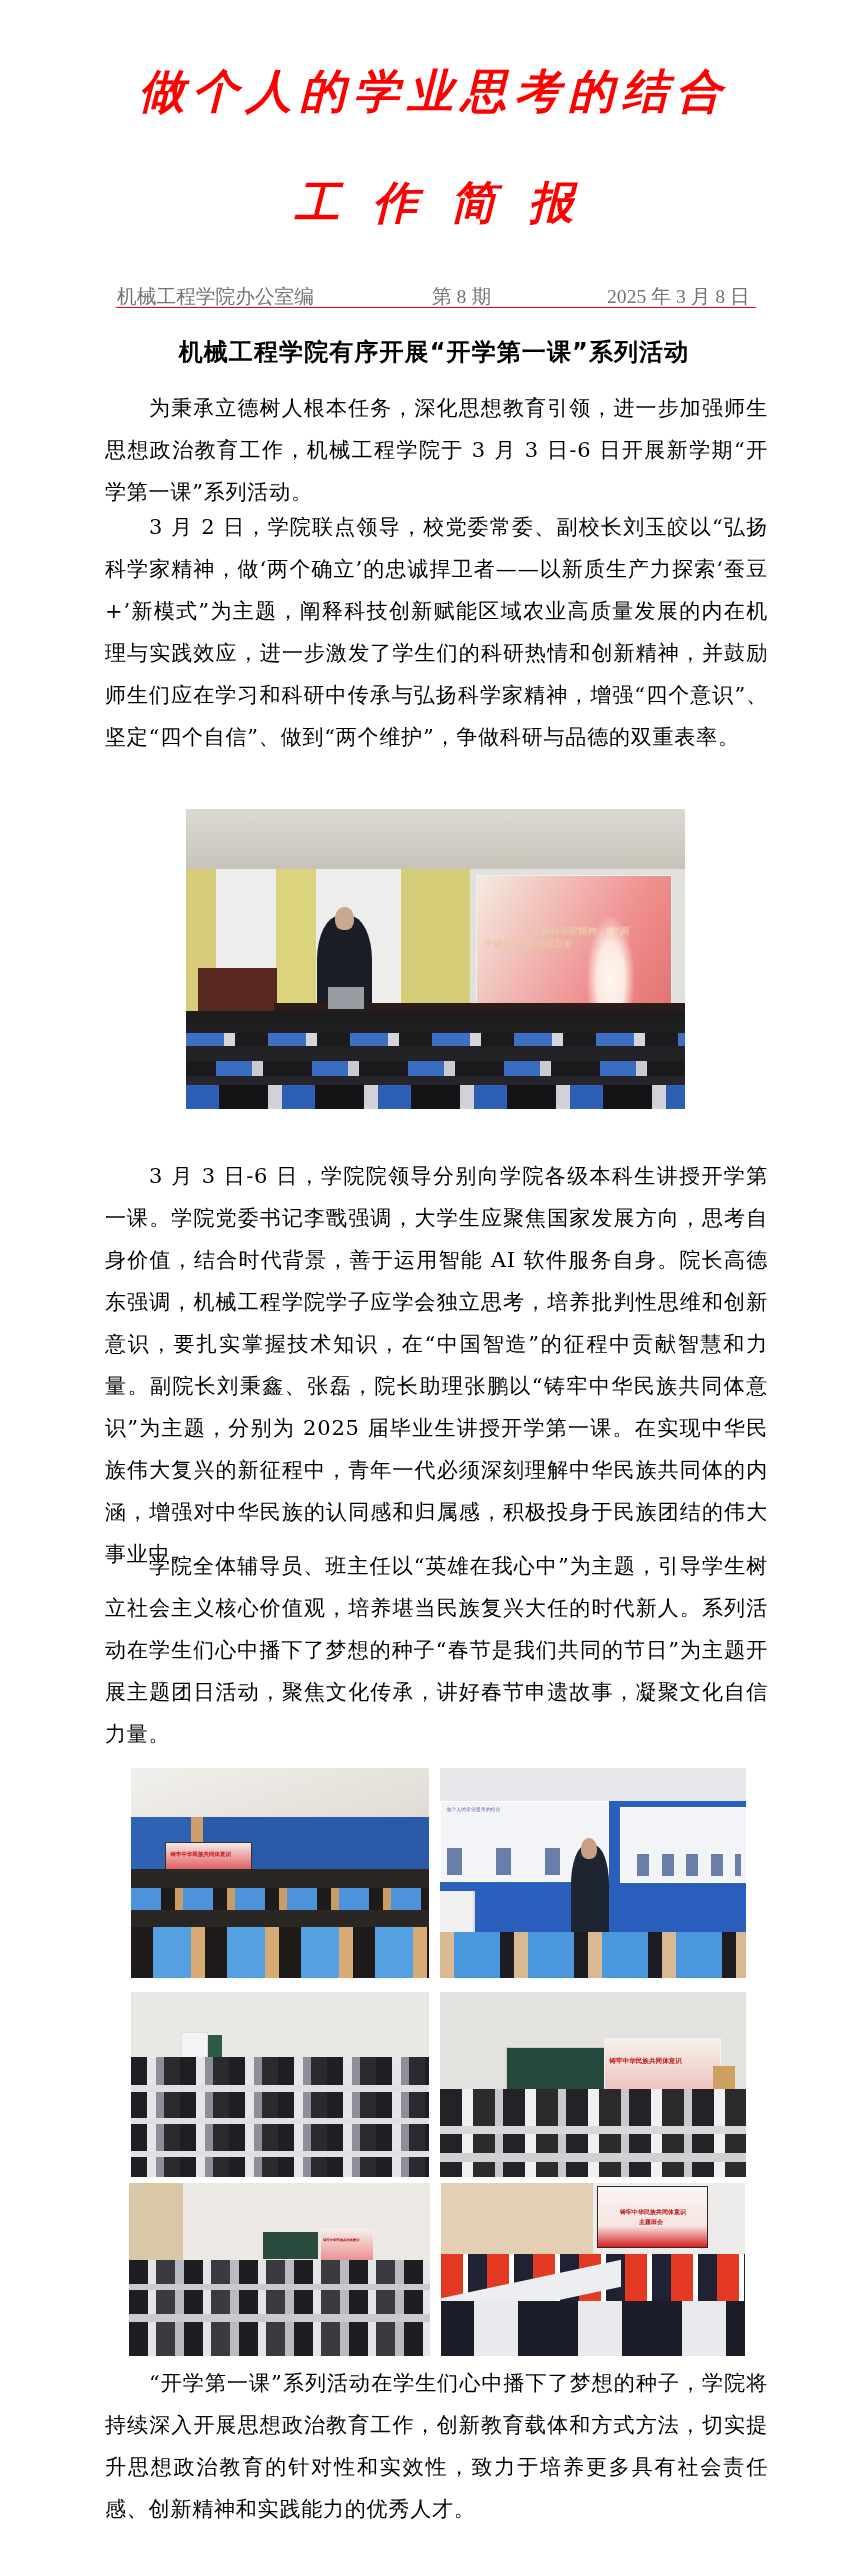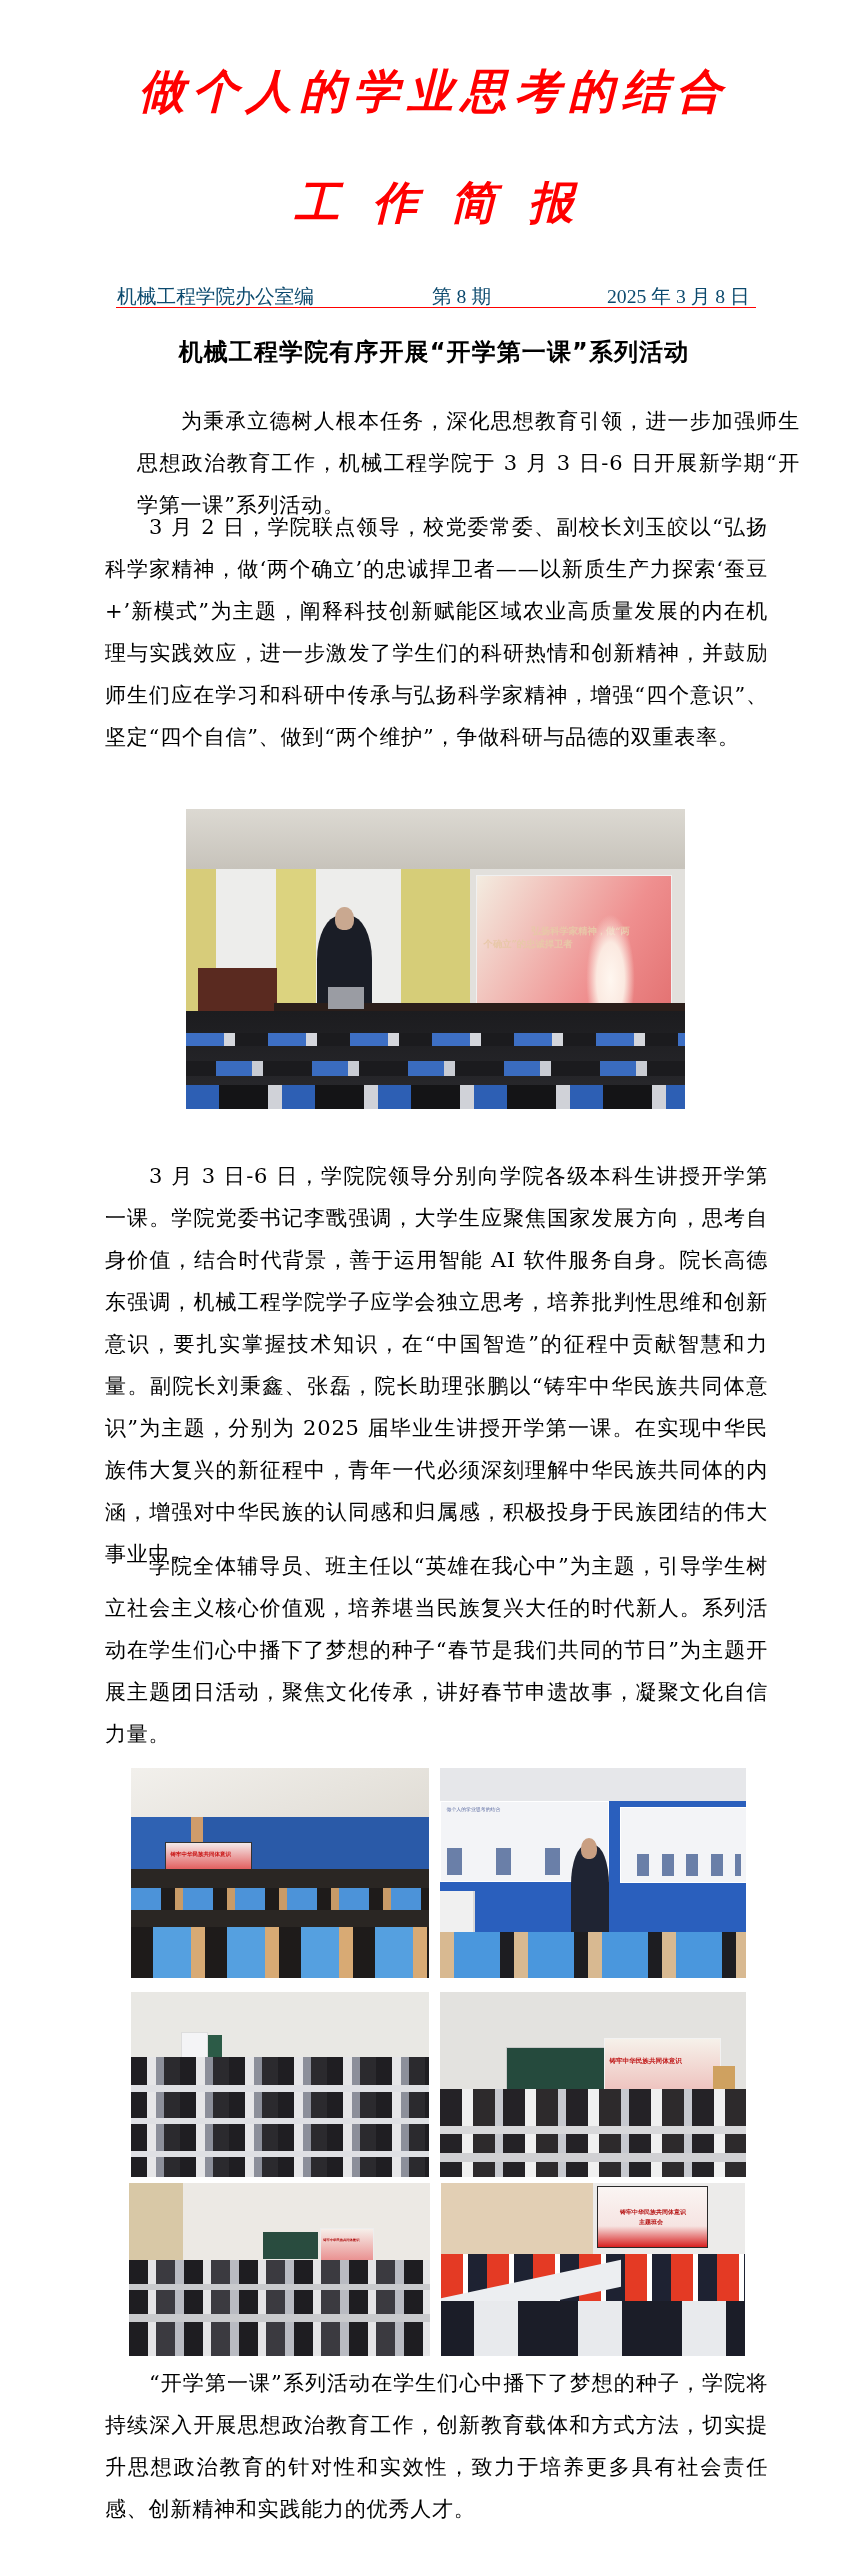--- a/index.html
+++ b/index.html
@@ -42,21 +42,21 @@
       box-sizing: border-box;
     }
 
     
     .issue-line {
       left: 116px;
       top: 285px;
       width: 640px;
       height: 22px;
       border-bottom: 1.6px solid #ff0000;
-      color: #0c4a6e;
+      color: #737373;
       font-family: "Liberation Serif", "DejaVu Serif", serif;
       font-size: 19.7px;
       line-height: 22px;
       white-space: nowrap;
     }
     .issue-line span { position: absolute; top: 0; }
     .issue-editor { left: 1.1px; }
     .issue-number { left: 316px; }
     .issue-date { left: 491px; }
 
@@ -78,21 +78,21 @@
       left: 105px;
       width: 663px;
       font-family: "DejaVu Serif", "Liberation Serif", serif;
       font-size: 21px;
       line-height: 42px;
       text-indent: 44px;
       text-align: justify;
       letter-spacing: 0.8px;
       margin: 0;
     }
-    .p1 { top: 400px; margin-left: 32px; }
+    .p1 { top: 387px; }
     .p2 { top: 506px; }
     .p3 { top: 1155px; }
     .p4 { top: 1545px; }
     .p5 { top: 2362px; }
 
     
     .photo {
       overflow: hidden;
       background: #c9c4b8;
     }

